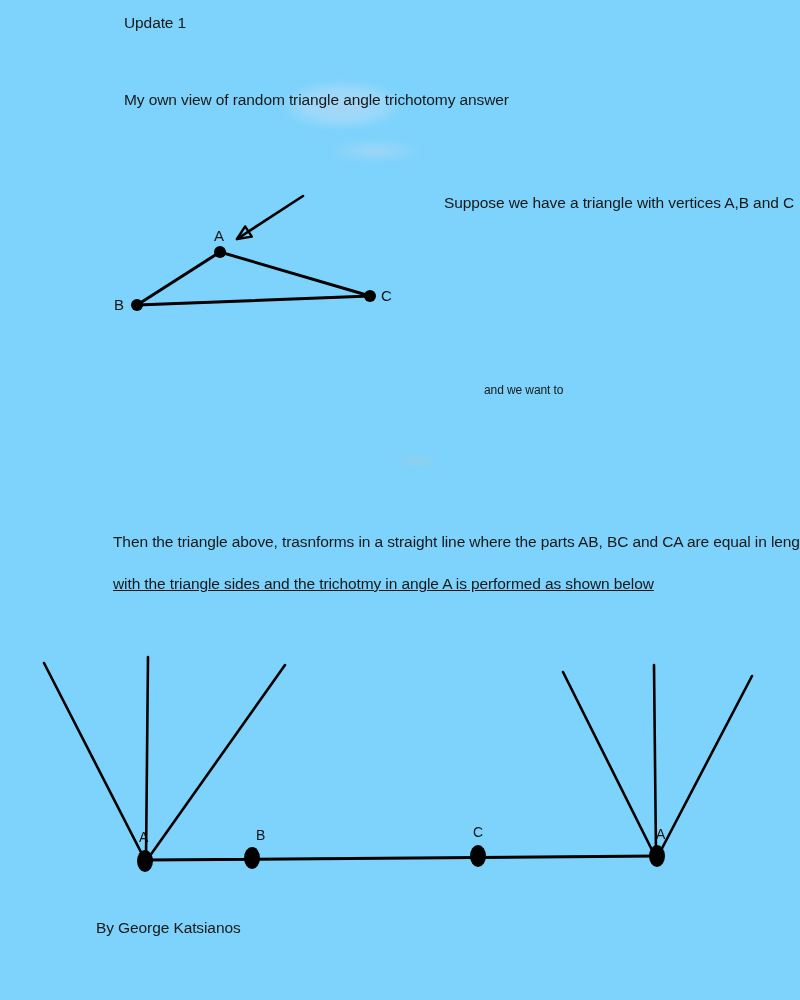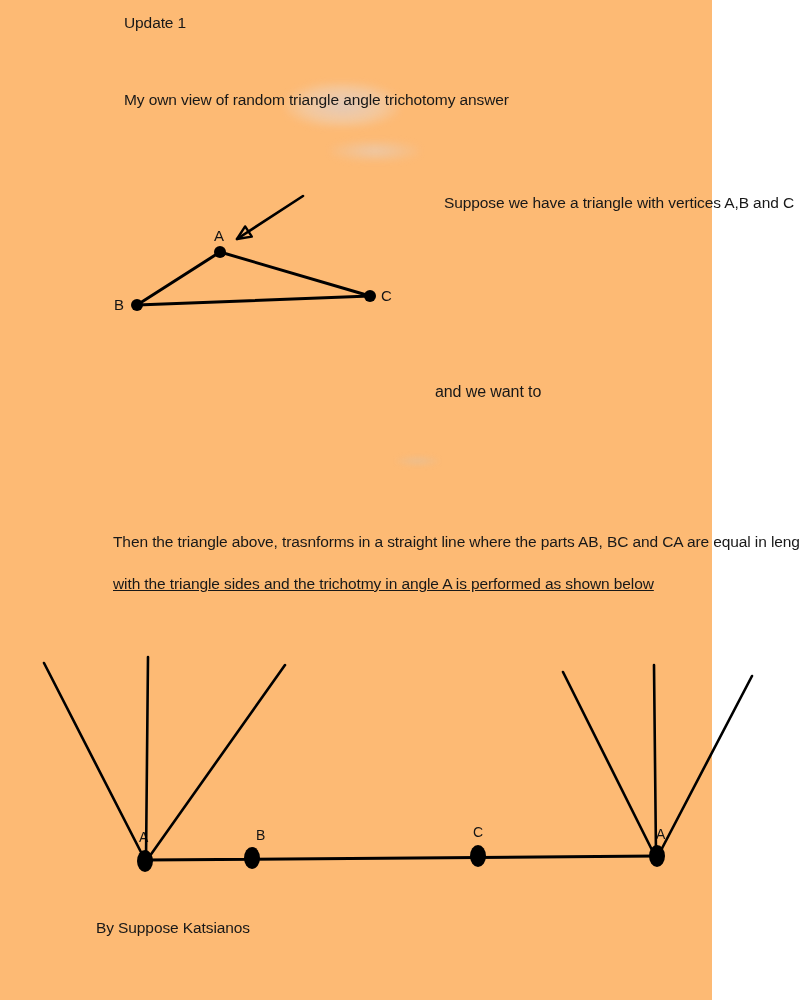--- a/index.html
+++ b/index.html
@@ -11,35 +11,35 @@
     width: 800px;
     height: 1000px;
     position: relative;
     overflow: hidden;
     font-family: "Liberation Sans", sans-serif;
     color: #1a1a1a;
   }
   #page {
     position: absolute;
     left: 0; top: 0;
-    width: 712px;
+    width: 800px;
     height: 1000px;
-    background: #fdba74;
+    background: #7dd3fc;
   }
   .txt {
     position: absolute;
     white-space: pre;
     color: #181818;
     font-family: "Liberation Sans", sans-serif;
     letter-spacing: -0.1px;
   }
   #t-update      { left: 124px; top: 14px;  font-size: 15.5px; }
   #t-subtitle    { left: 124px; top: 91px;  font-size: 15.5px; }
   #t-suppose     { left: 444px; top: 194px; font-size: 15.5px; }
-  #t-andwant     { left: 435px; top: 383px; font-size: 16px; }
+  #t-andwant     { left: 484px; top: 383px; font-size: 12px; }
   #t-perform     { left: 567px; top: 385px; font-size: 15px;  }
   #t-para1       { left: 113px; top: 533px; font-size: 15.5px; }
   #t-para2       { left: 113px; top: 575px; font-size: 15.5px; text-decoration: underline; }
   #t-signature   { left: 96px;  top: 919px; font-size: 15.5px; }
 
   
   .vlabel {
     position: absolute;
     white-space: pre;
     font-size: 15px;
@@ -111,21 +111,21 @@
 
   <div class="txt" id="t-subtitle">My own view of random triangle angle trichotomy answer</div>
 
   <div class="txt" id="t-andwant">and we want to</div>
 
 
   <div class="txt" id="t-para1">Then the triangle above, trasnforms in a straight line where the parts AB, BC and CA are equal in length</div>
 
   <div class="txt" id="t-para2">with the triangle sides and the trichotmy in angle A is performed as shown below</div>
 
-  <div class="txt" id="t-signature">By Suppose Katsianos</div>
+  <div class="txt" id="t-signature">By George Katsianos</div>
 
   <div class="vlabel" id="lbl-tri-A">A</div>
   <div class="vlabel" id="lbl-tri-B">B</div>
   <div class="vlabel" id="lbl-tri-C">C</div>
 
   <div class="llabel" id="lbl-line-A1">A</div>
   <div class="llabel" id="lbl-line-B">B</div>
   <div class="llabel" id="lbl-line-C">C</div>
   <div class="llabel" id="lbl-line-A2">A</div>
 

